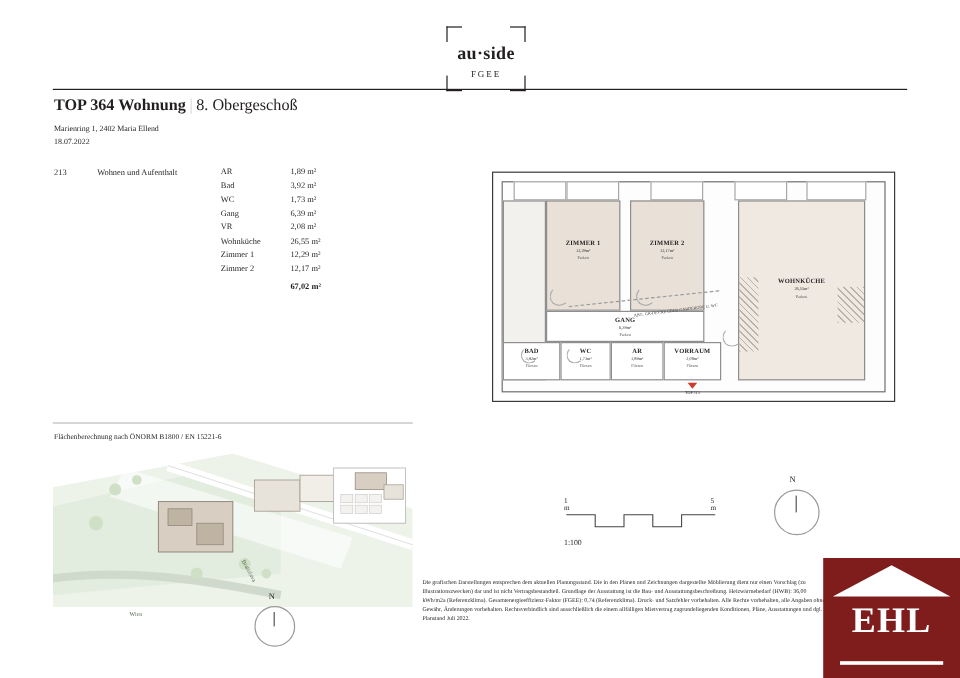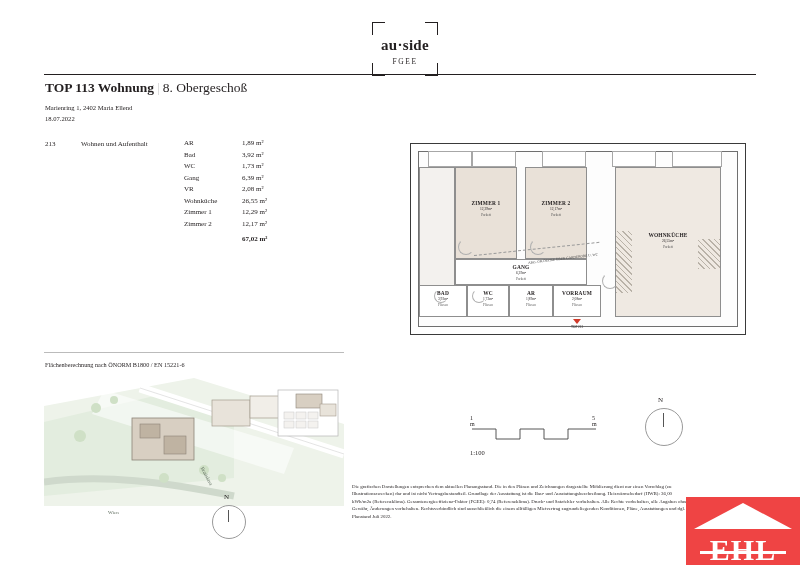--- a/index.html
+++ b/index.html
@@ -262,22 +262,22 @@
     width: 340px;
     font-size: 4.9px;
     line-height: 7.4px;
     color: #231f20;
   }
 
   
   .ehl {
     position: absolute;
     right: 0; bottom: 0;
-    width: 114px; height: 68px;
-    background: #ef4444;
+    width: 114px; height: 100px;
+    background: #7f1d1d;
   }
   .ehl .roof {
     position: absolute;
     left: 8px; top: 6px;
     width: 0; height: 0;
     border-left: 49px solid transparent;
     border-right: 49px solid transparent;
     border-bottom: 26px solid #ffffff;
   }
   .ehl .text {
@@ -306,21 +306,21 @@
     <span class="corner c-tl"></span>
     <span class="corner c-tr"></span>
     <span class="corner c-bl"></span>
     <span class="corner c-br"></span>
     <div class="word">au·side</div>
     <div class="sub">FGEE</div>
   </div>
 
   <div class="rule-top"></div>
   <div class="title">
-    <b>TOP 113 Wohnung</b><span class="sep">|</span><span class="reg">8. Obergeschoß</span>
+    <b>TOP 364 Wohnung</b><span class="sep">|</span><span class="reg">8. Obergeschoß</span>
   </div>
   <div class="addr">
     <div>Marienring 1, 2402 Maria Ellend</div>
     <div>18.07.2022</div>
   </div>
 
   <div class="tbl-id">213</div>
   <div class="tbl-desc">Wohnen und Aufenthalt</div>
   <table class="tbl">
     <tbody>

